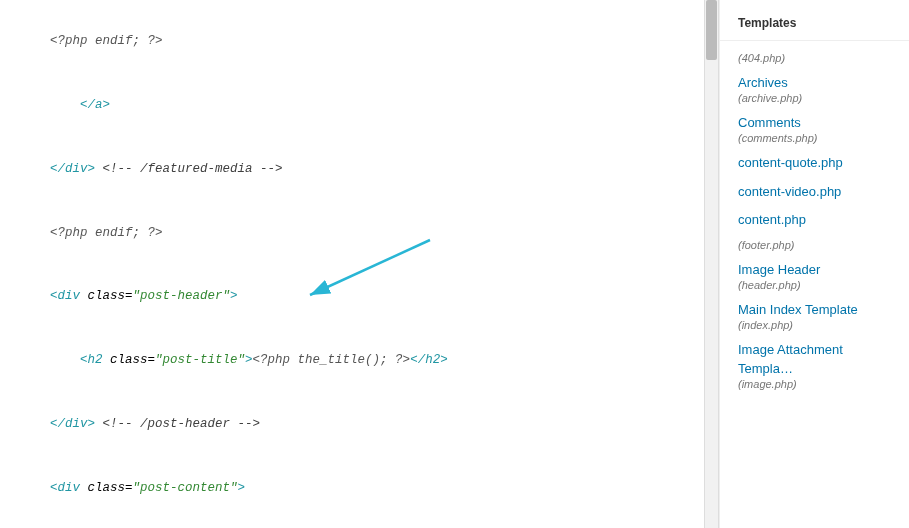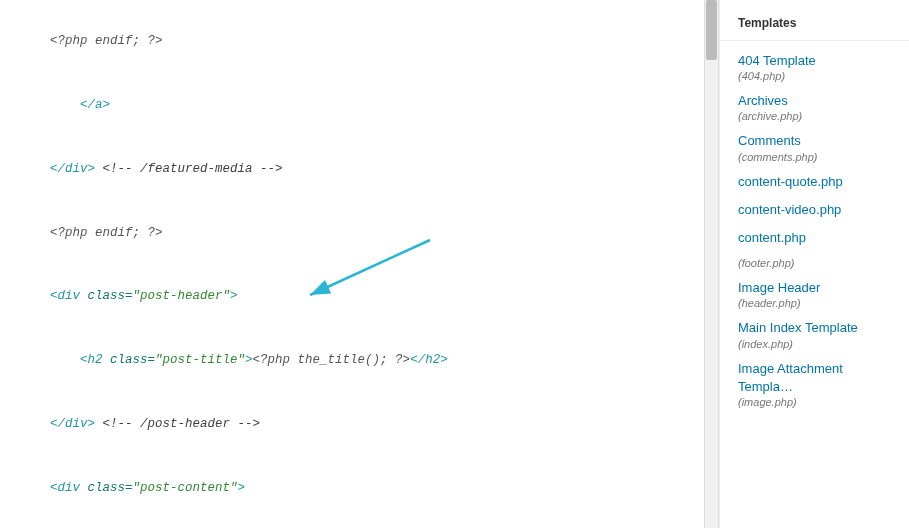--- a/index.html
+++ b/index.html
@@ -25,21 +25,21 @@
     .code-content {
       padding: 10px 20px;
       line-height: 1.7;
       color: #333;
       font-size: 12.5px;
       white-space: pre;
     }
 
     .code-content .tag { color: #2196a3; }
     .code-content .php { color: #555; }
-    .code-content .attr { color: #0f766e; }
+    .code-content .attr { color: #000000; }
     .code-content .val { color: #338833; }
     .code-content .comment { color: #404040; }
 
     
     .scrollbar {
       position: absolute;
       right: 0;
       top: 0;
       width: 14px;
       height: 100%;
@@ -156,21 +156,20 @@
 
   <div class="scrollbar">
     <div class="scrollbar-thumb"></div>
   </div>
 </div>
 
 <div class="sidebar">
   <div class="sidebar-title">Templates</div>
 
   <div class="template-item">
-    <span class="item-name">404 Template</span>
     <span class="item-file">(404.php)</span>
   </div>
   <div class="template-item">
     <span class="item-name">Archives</span>
     <span class="item-file">(archive.php)</span>
   </div>
   <div class="template-item">
     <span class="item-name">Comments</span>
     <span class="item-file">(comments.php)</span>
   </div>

